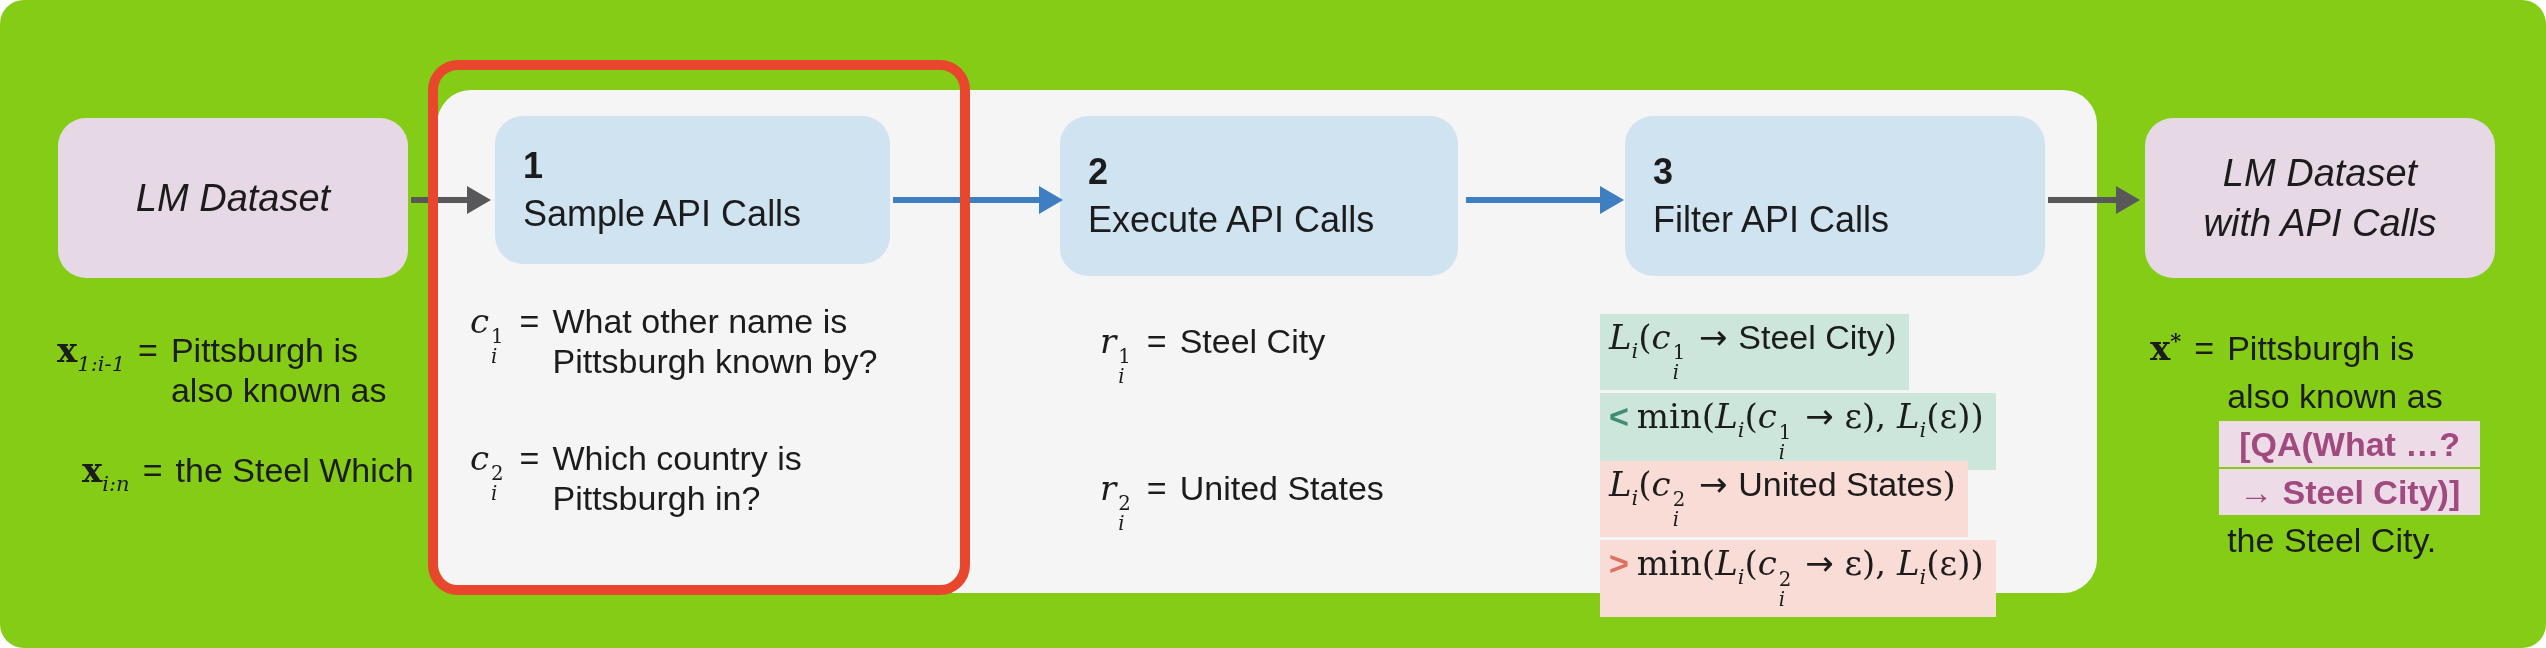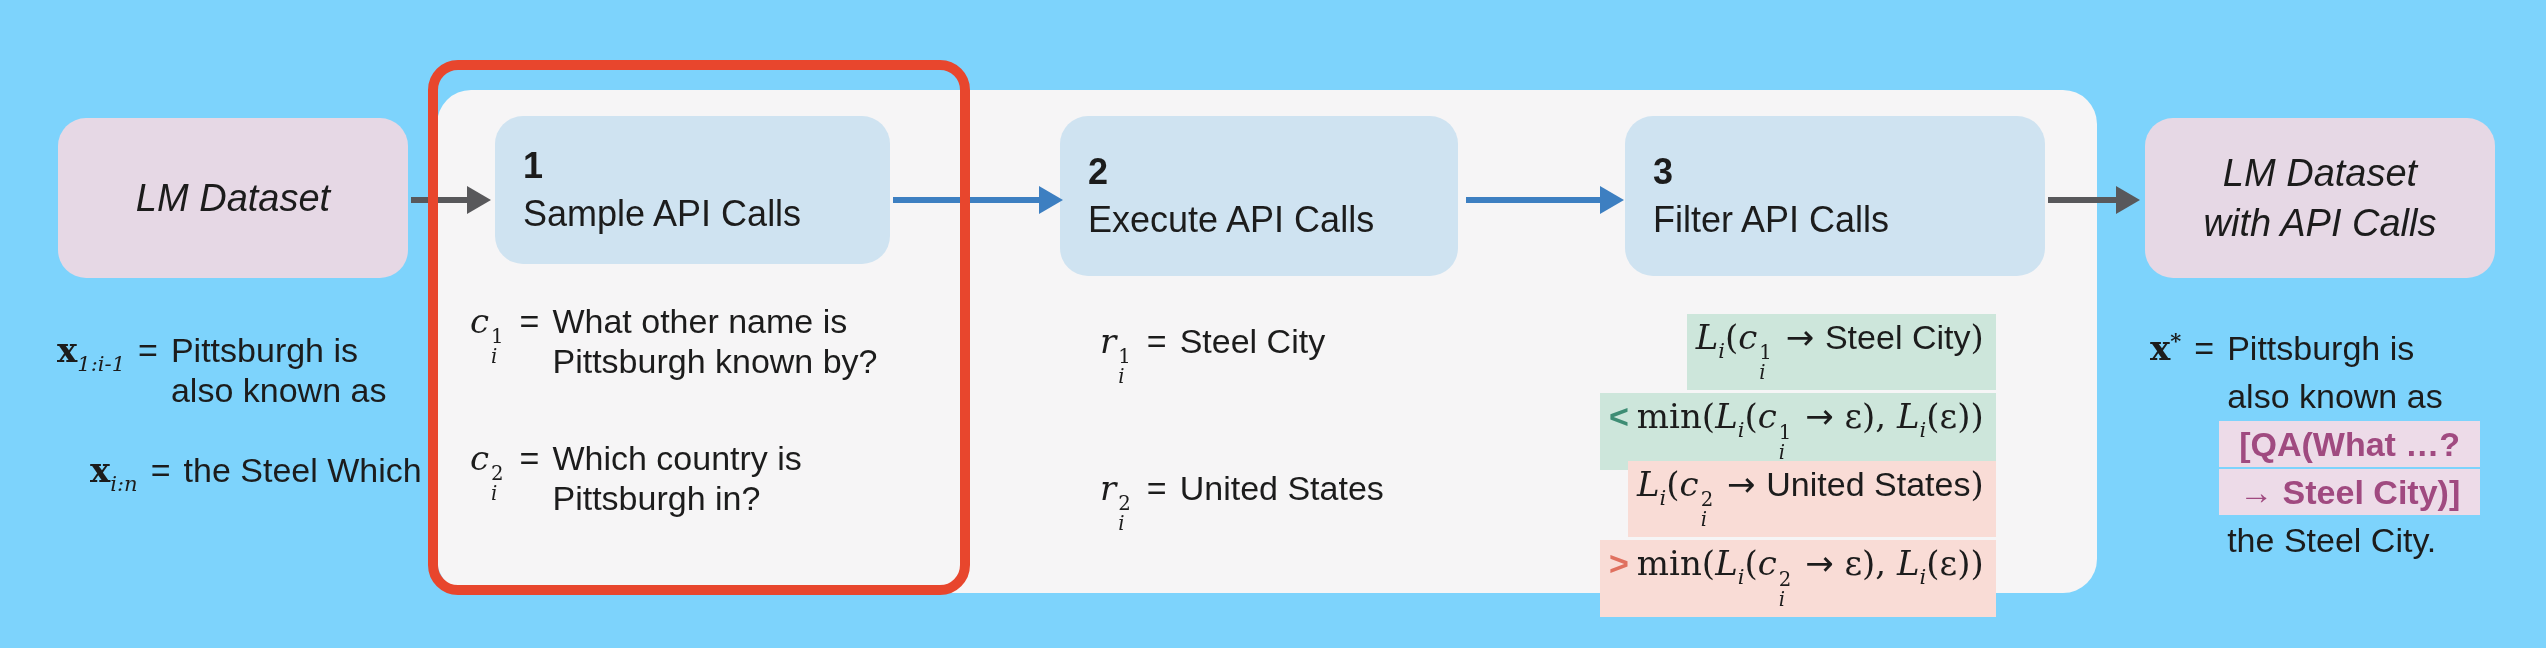--- a/index.html
+++ b/index.html
@@ -1,18 +1,18 @@
 <!DOCTYPE html>
 <html style="--pink-node-bg: #e6d8e5; --blue-node-bg: #cfe3f1; --panel-bg: #f6f5f6; --red-frame: #e8462d; --blue-arrow: #3d7fc1; --gray-arrow: #58585b; --green-hl-bg: #cde6db; --green-cmp: #3e8d74; --red-hl-bg: #f9dcd6; --red-cmp: #e0705f; --purple-text: #a04a80; --purple-hl-bg: #eddbe8; --text: #1c1c1c;"><head>
 <meta charset="utf-8">
 <style>
   html,body { margin:0; padding:0; background:#ffffff; }
   .canvas {
-    position:relative; width:2546px; height:648px; background:#7dd3fc;
-    font-family:"Liberation Sans", sans-serif; color:#1c1c1c; overflow:hidden;
+    position:relative; width:2546px; height:648px; background:#84cc16;
+    font-family:"Liberation Sans", sans-serif; color:#1c1c1c; overflow:hidden;border-radius:24px;
   }
   
   .panel {
     position:absolute; left:437px; top:90px; width:1660px; height:503px;
     background:var(--panel-bg); border-radius:34px; z-index:1;
   }
   .red-frame {
     position:absolute; left:428px; top:60px; width:542px; height:535px;
     border:10px solid var(--red-frame); border-radius:30px; box-sizing:border-box;
     z-index:6; pointer-events:none;
@@ -45,21 +45,21 @@
   #arrow-a { left:411px;  width:80px;  color:var(--gray-arrow); }
   #arrow-b { left:893px;  width:170px; color:var(--blue-arrow); }
   #arrow-c { left:1466px; width:158px; color:var(--blue-arrow); }
   #arrow-d { left:2048px; width:92px;  color:var(--gray-arrow); }
   
   .mrow {
     position:absolute; display:flex; align-items:baseline; gap:13px;
     font-size:34px; line-height:40px; z-index:4; white-space:nowrap;
   }
   #in-row1 { left:57px;   top:330px;justify-content:flex-end; }
-  #in-row2 { left:90px;   top:450px; }
+  #in-row2 { left:82px;   top:450px; }
   #s1-ex1  { left:470px;  top:301px; }
   #s1-ex2  { left:470px;  top:438px; }
   #s2-r1   { left:1100px; top:321px; }
   #s2-r2   { left:1100px; top:468px; }
   #out-row { left:2150px; top:321px; }
   .out-lines { line-height:48px; }
   
   .formula { white-space:nowrap; }
   .mi   { font-family:"DejaVu Serif", serif; font-style:italic; }
   .mb   { font-style:normal; font-weight:bold; }
@@ -69,21 +69,21 @@
         font-family:"DejaVu Serif", serif; font-size:0.58em; line-height:1.02;
         vertical-align:-0.52em; margin:0 3px 0 2px; }
   .ss .sp { display:block; font-style:normal; }
   .ss .sb { display:block; font-style:italic; }
   .mfn, .meps { font-family:"DejaVu Serif", serif; font-style:normal; }
   .marr { font-family:"DejaVu Sans", sans-serif; }
   .mcmp { font-weight:bold; margin-right:8px; font-family:"Liberation Sans", sans-serif; }
   .c-green { color:var(--green-cmp); }
   .c-red   { color:var(--red-cmp); }
   
-  .filter { position:absolute; display:flex; flex-direction:column; align-items:flex-end;
+  .filter { position:absolute; display:flex; flex-direction:column; align-items:flex-start;
             font-size:34px; z-index:4; }
   #f1 { left:1600px; top:314px; }
   #f2 { left:1600px; top:461px; }
   .hl { display:inline-block; padding:4px 12px 7px 9px; margin-bottom:3px; white-space:nowrap; line-height:1.15; }
   .hl-green { background:var(--green-hl-bg); }
   .hl-red   { background:var(--red-hl-bg); }
   
   .api-hl {
     display:inline-block; background:var(--purple-hl-bg); color:var(--purple-text);
     font-weight:bold; padding:0 20px; margin-left:-8px; line-height:46px;

